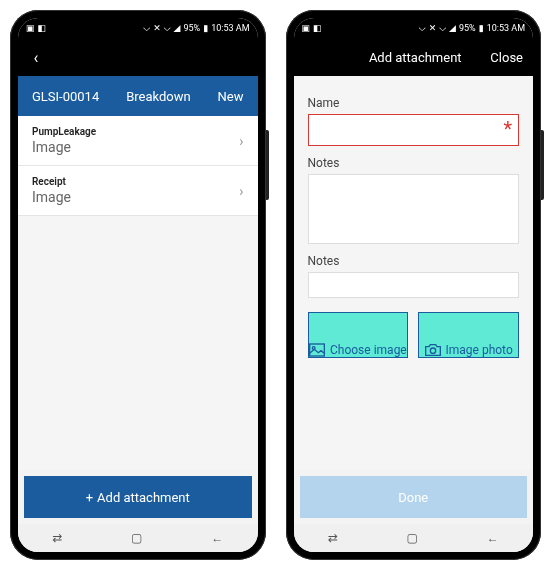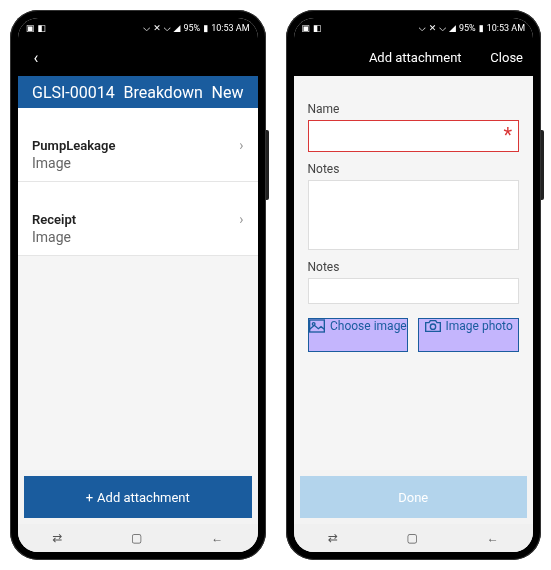--- a/index.html
+++ b/index.html
@@ -60,41 +60,41 @@
     align-items: center;
     padding: 0 8px;
     font-size: 13px;
   }
   .appbar .back { width: 20px; text-align:center; font-size:16px;}
   .appbar .title { flex: 1; white-space: nowrap; overflow: hidden; text-overflow: ellipsis; padding-left:4px;}
   .appbar .close { font-size: 13px; padding-left:6px;}
   .context-row {
     background: #1a5c9e;
     color: #fff;
-    height: 32px;
+    height: 40px;
     display: flex;
     align-items: center;
     justify-content: space-between;
     padding: 16px 14px;
-    font-size: 16px;
+    font-size: 13px;
   }
   .content {
     flex: 1;
     background: #f5f5f5;
     overflow: hidden;
   }
   .list-item {
     background: #fff;
     border-bottom: 1px solid #e5e5e5;
     padding: 10px 14px;
     display: flex;
     align-items: center;
     justify-content: space-between;
   }
-  .list-item .texts .t1 { font-size: 13px; font-weight: 600; color:#222;margin-top:20px; }
+  .list-item .texts .t1 { font-size: 10px; font-weight: 600; color:#222; }
   .list-item .texts .t2 { font-size: 14px; color: #666; margin-top:2px;}
   .list-item .chev { color: #999; font-size: 14px; }
   .bottom-btn {
     background: #1a5c9e;
     color: #fff;
     height: 42px;
     display: flex;
     align-items: center;
     justify-content: center;
     font-size: 13px;
@@ -108,21 +108,21 @@
   }
   .navbar {
     background: #f0f0f0;
     height: 28px;
     display: flex;
     align-items: center;
     justify-content: space-around;
     font-size: 12px;
     color: #555;
   }
-  .form { padding: 16px 14px; }
+  .form { padding: 10px 14px; }
   .label { font-size: 12px; color: #444; margin-top: 10px; margin-bottom: 4px; }
   .input-name {
     background: #fff;
     border: 1px solid #d93636;
     height: 32px;
     position: relative;
   }
   .input-name .req {
     position: absolute;
     right: 6px;
@@ -139,24 +139,24 @@
   .input-file {
     background: #fff;
     border: 1px solid #ddd;
     height: 26px;
   }
   .btn-row { display: flex; gap: 10px; margin-top: 14px; }
   .outline-btn {
     flex: 1;
     border: 1px solid #1a5c9e;
     color: #1a5c9e;
-    background: #c4b5fd;
-    height: 34px;
-    display: flex;
-    align-items: flex-start;
+    background: #5eead4;
+    height: 46px;
+    display: flex;
+    align-items: flex-end;
     justify-content: center;
     font-size: 12px;
     gap: 5px;
   }
   svg.icon { width: 16px; height: 14px; }
 </style>
 </head>
 <body>
 
 <div class="phone">

